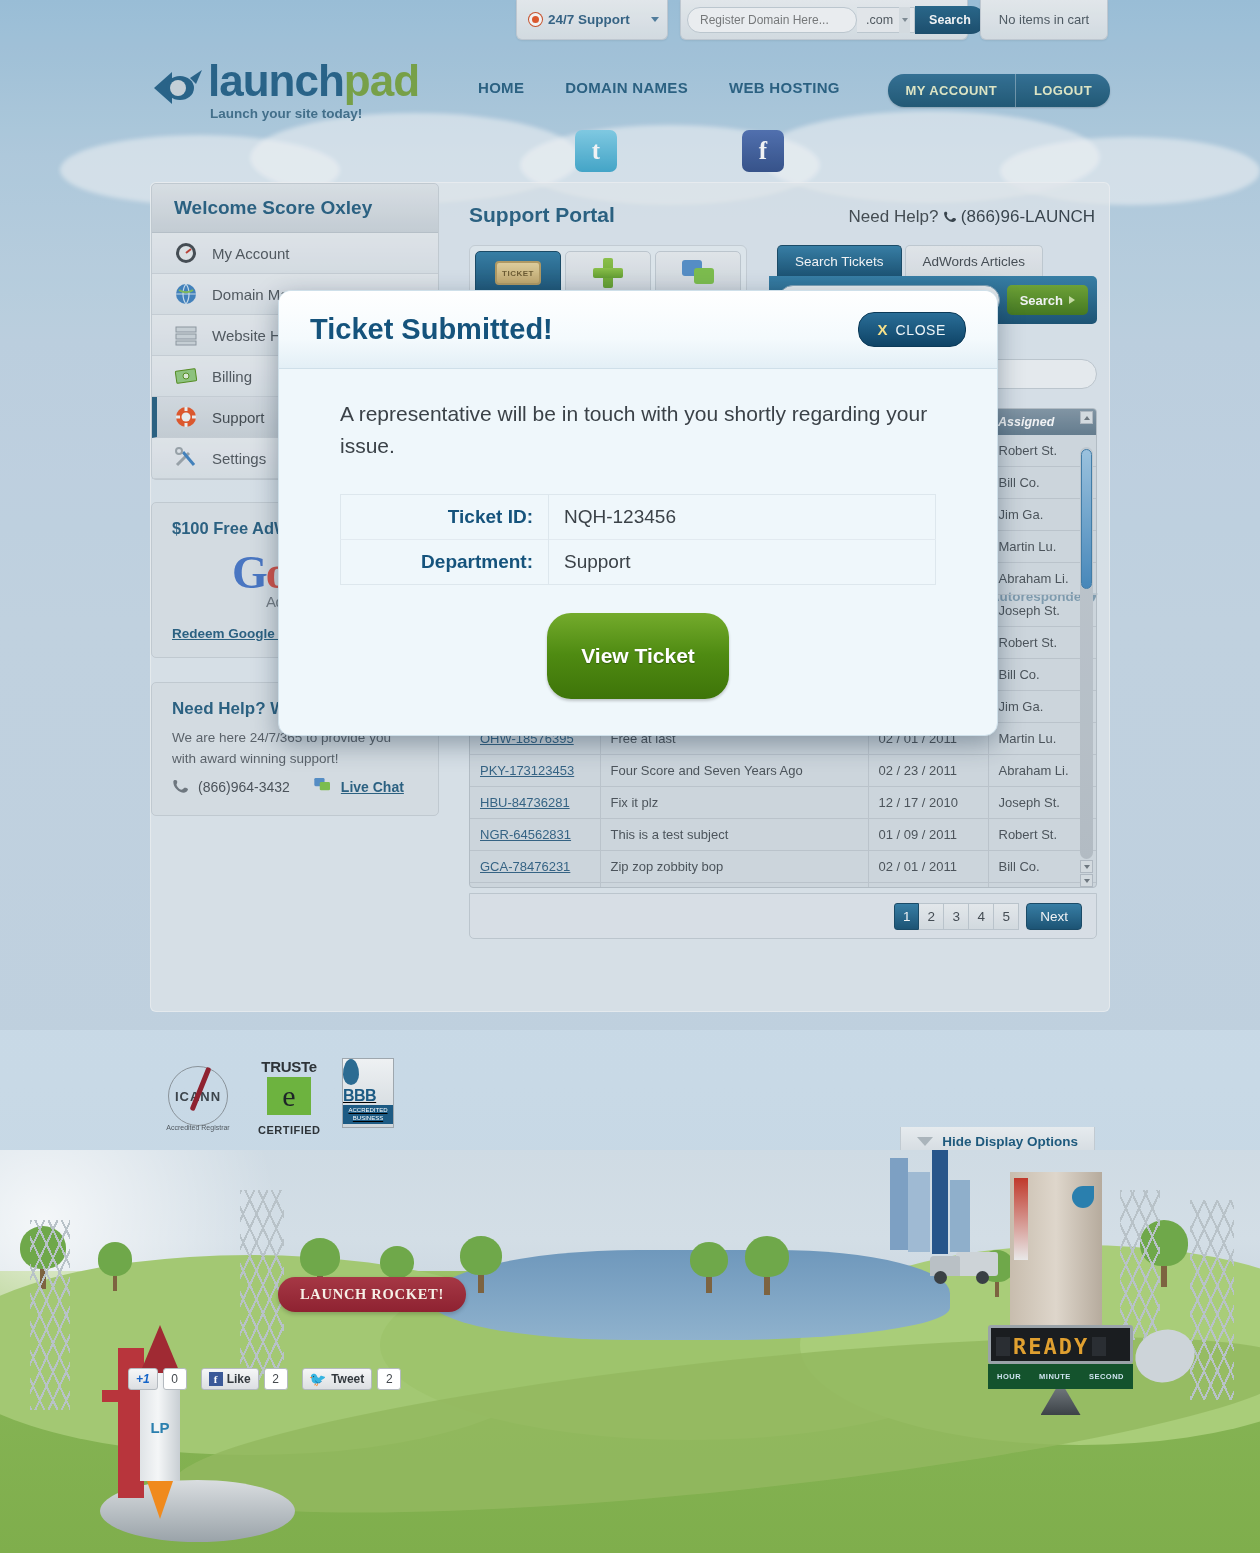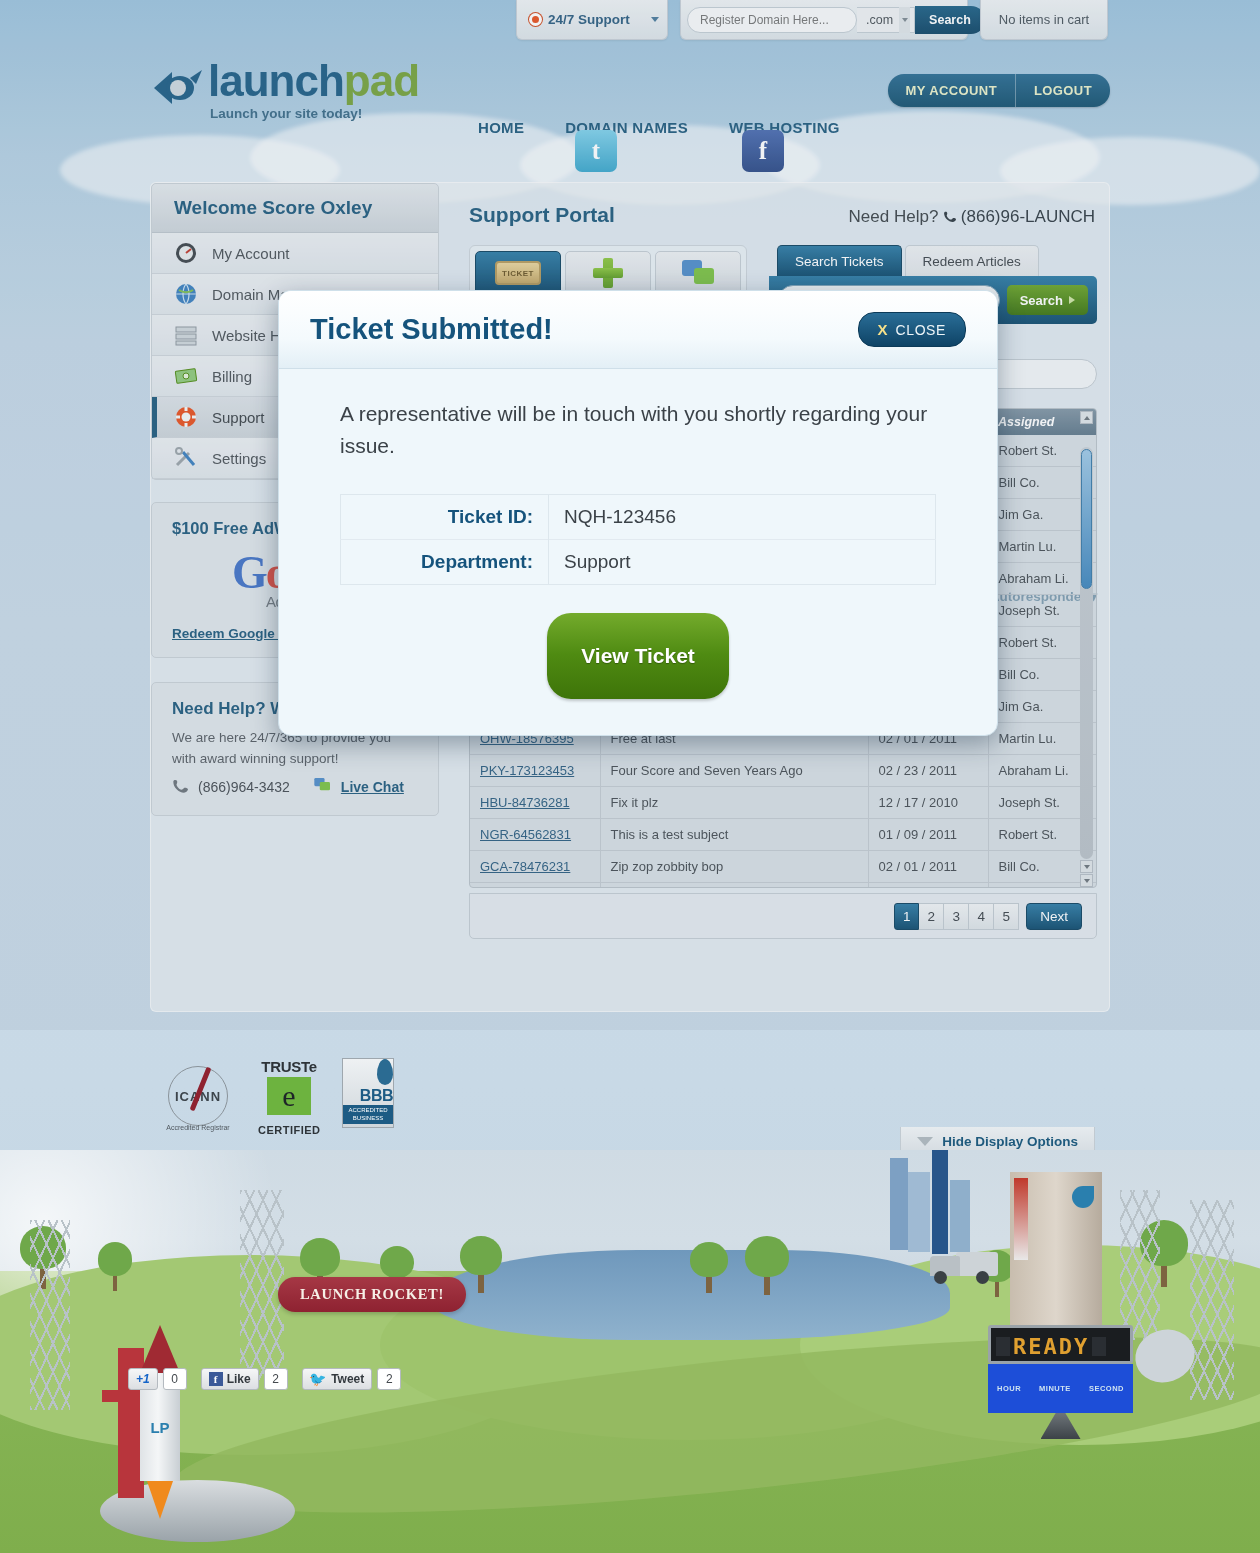--- a/index.html
+++ b/index.html
@@ -54,21 +54,21 @@
   #pod-cart span { font-size:13px; color:#47525a; }
 
   
   .logo { position:absolute; left:150px; top:58px; width:270px; height:62px; }
   .logo-mark { position:absolute; left:0; top:4px; width:52px; height:52px; }
   .logo-text { position:absolute; left:58px; top:-2px; font-size:44px; letter-spacing:-1px; }
   .lt-a { color:#1d5d85; font-weight:bold; }
   .lt-b { color:#76a23c; font-weight:bold; }
   .logo-tag { position:absolute; left:60px; top:48px; font-size:13.5px; color:#3a6a87; font-weight:bold; }
 
-  .mainnav { position:absolute; left:478px; top:79px; display:flex; gap:41px;margin-top:40px; }
+  .mainnav { position:absolute; left:478px; top:79px; display:flex; gap:41px; }
   .mainnav a { text-decoration:none; color:#1f5a7d; font-size:15px; font-weight:bold; letter-spacing:.3px; }
   .acctbtns {
     position:absolute; right:150px; top:74px; display:flex;
     border-radius:16px; overflow:hidden;
     background:linear-gradient(180deg,#2a6c92 0%,#15516f 100%);
     box-shadow:0 1px 2px rgba(0,0,0,.2);
   }
   .acctbtns button {
     border:none; background:none; color:#e9f0c9; font-size:13px; font-weight:bold;
     padding:9px 18px; cursor:pointer; letter-spacing:.4px;
@@ -238,21 +238,21 @@
   .bg-icann .chk { position:absolute; left:38px; top:8px; width:5px; height:46px; background:#8f2230;
     transform:rotate(22deg); border-radius:2px; }
   .bg-icann .sub { position:absolute; left:0; right:0; bottom:3px; text-align:center; font-size:7px; color:#50585f; }
   .bg-truste { width:62px; text-align:center; }
   .bg-truste .t1 { font-size:15px; font-weight:bold; color:#2d3338; letter-spacing:-.3px;}
   .bg-truste .sq { width:44px;height:38px;background:#6db33f;margin:2px auto 0;display:flex;align-items:center;
     justify-content:center;color:#1e2428;font-size:30px;font-family:"Liberation Serif",serif;}
   .bg-truste .t2 { font-size:11px; font-weight:bold; color:#2d3338; margin-top:9px; letter-spacing:.5px;}
   .bg-bbb { width:52px; }
   .bg-bbb .box { height:70px; background:linear-gradient(180deg,#eef1f3,#cfd6db); border:1px solid #9ea7ae;
-    display:flex; flex-direction:column; align-items:flex-end; justify-content:flex-end; padding-bottom:3px; }
+    display:flex; flex-direction:column; align-items:flex-start; justify-content:flex-end; padding-bottom:3px;text-decoration:underline; }
   .bg-bbb .flame { width:16px;height:30px;background:#2b6b92;border-radius:50% 50% 50% 50%/60% 60% 40% 40%; margin-bottom:2px;}
   .bg-bbb .lbl { font-size:16px; font-weight:bold; color:#1d5b84; letter-spacing:-.5px;}
   .bg-bbb .acc { background:#1d5b84; color:#fff; font-size:6px; text-align:center; padding:2px 0; line-height:1.25;}
 
   
   .scene { position:absolute; left:0; top:1150px; width:1260px; height:403px; overflow:hidden;
     background:linear-gradient(180deg,#cfdbe4 0%,#d3dee6 22%,#cfdae3 30%, #9cc269 30%, #86b455 55%, #7fae4c 100%); }
   .sunray { position:absolute; left:-40px; top:-20px; width:420px; height:260px;
     background:radial-gradient(circle at 20% 35%, rgba(255,255,255,.75), rgba(255,255,255,0) 62%); }
   .hill { position:absolute; border-radius:50%; }
@@ -283,21 +283,21 @@
   .truck .cab { position:absolute; left:0; top:6px; width:30px;height:20px;background:#b9c0c5;border-radius:4px 2px 0 0;}
   .truck .bed { position:absolute; left:26px; top:2px; width:42px;height:24px;background:#cdd3d7;border-radius:3px;}
   .truck .w { position:absolute; bottom:0; width:13px;height:13px;border-radius:50%;background:#3a4045;}
   .dish { position:absolute; left:1135px; top:1330px; width:60px; height:52px;
     background:#cdd4d9; border-radius:50%; transform:rotate(-18deg); }
   .ready { position:absolute; left:988px; top:1325px; width:145px; }
   .ready .scr { background:#1a1d20; border:3px solid #9aa3a9; border-radius:3px; padding:6px 5px 2px;
     display:flex; gap:3px; align-items:center; }
   .ready .seg { color:#e0a030; font-size:22px; letter-spacing:2px; font-family:"DejaVu Sans Mono",monospace; font-weight:bold;}
   .ready .blk { width:14px; height:19px; background:#2a2e33; }
-  .ready .lbls { background:#1d4ed8; display:flex; justify-content:space-around; padding:20px 0;
+  .ready .lbls { background:#14532d; display:flex; justify-content:space-around; padding:8px 0;
     color:#cfe3f0; font-size:7.5px; font-weight:bold; letter-spacing:.5px; }
   .ready .stand { width:40px; height:26px; margin:0 auto; background:linear-gradient(180deg,#6d7479,#3c4247);
     clip-path:polygon(38% 0,62% 0,100% 100%,0 100%); }
   .socialbar { position:absolute; left:128px; top:1368px; display:flex; gap:14px; align-items:center; }
   .sbtn2 { display:flex; align-items:center; }
   .sbx { background:linear-gradient(180deg,#f5f6f7,#dcdfe2); border:1px solid #b4bac0; border-radius:3px;
     height:22px; display:flex; align-items:center; padding:0 7px; font-size:12px; color:#33393e; font-weight:bold; gap:4px;}
   .scount { background:#fff; border:1px solid #b4bac0; border-radius:3px; height:22px; min-width:24px;
     display:flex; align-items:center; justify-content:center; font-size:12px; color:#44494e; margin-left:5px;}
   .gp1 { color:#1464c8; font-style:italic; font-weight:bold; }
@@ -498,21 +498,21 @@
         <span class="chat-ico">
             <b></b>
             <i></i>
           </span>
       </div>
     </div>
 
     <div class="searchBox">
       <div class="stabs">
         <div class="stab on">Search Tickets</div>
-        <div class="stab">Redeem Articles</div>
+        <div class="stab">AdWords Articles</div>
       </div>
       <div class="sbody">
         <input style="">
         <button class="sbtn">
           <span>Search</span>
             <span class="arw"></span>
         </button>
       </div>
     </div>
 

